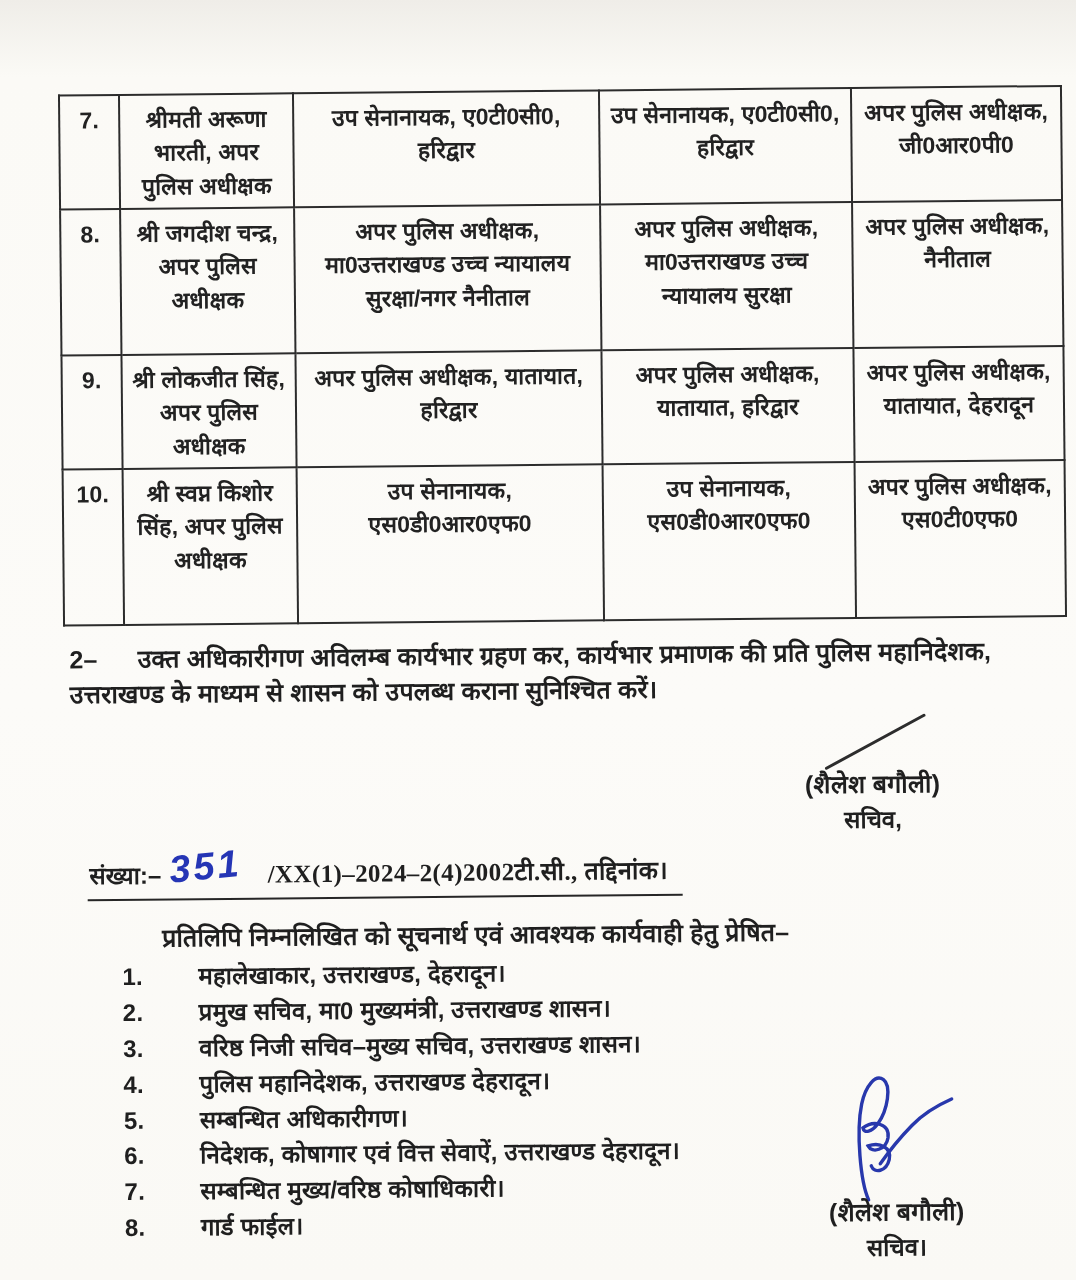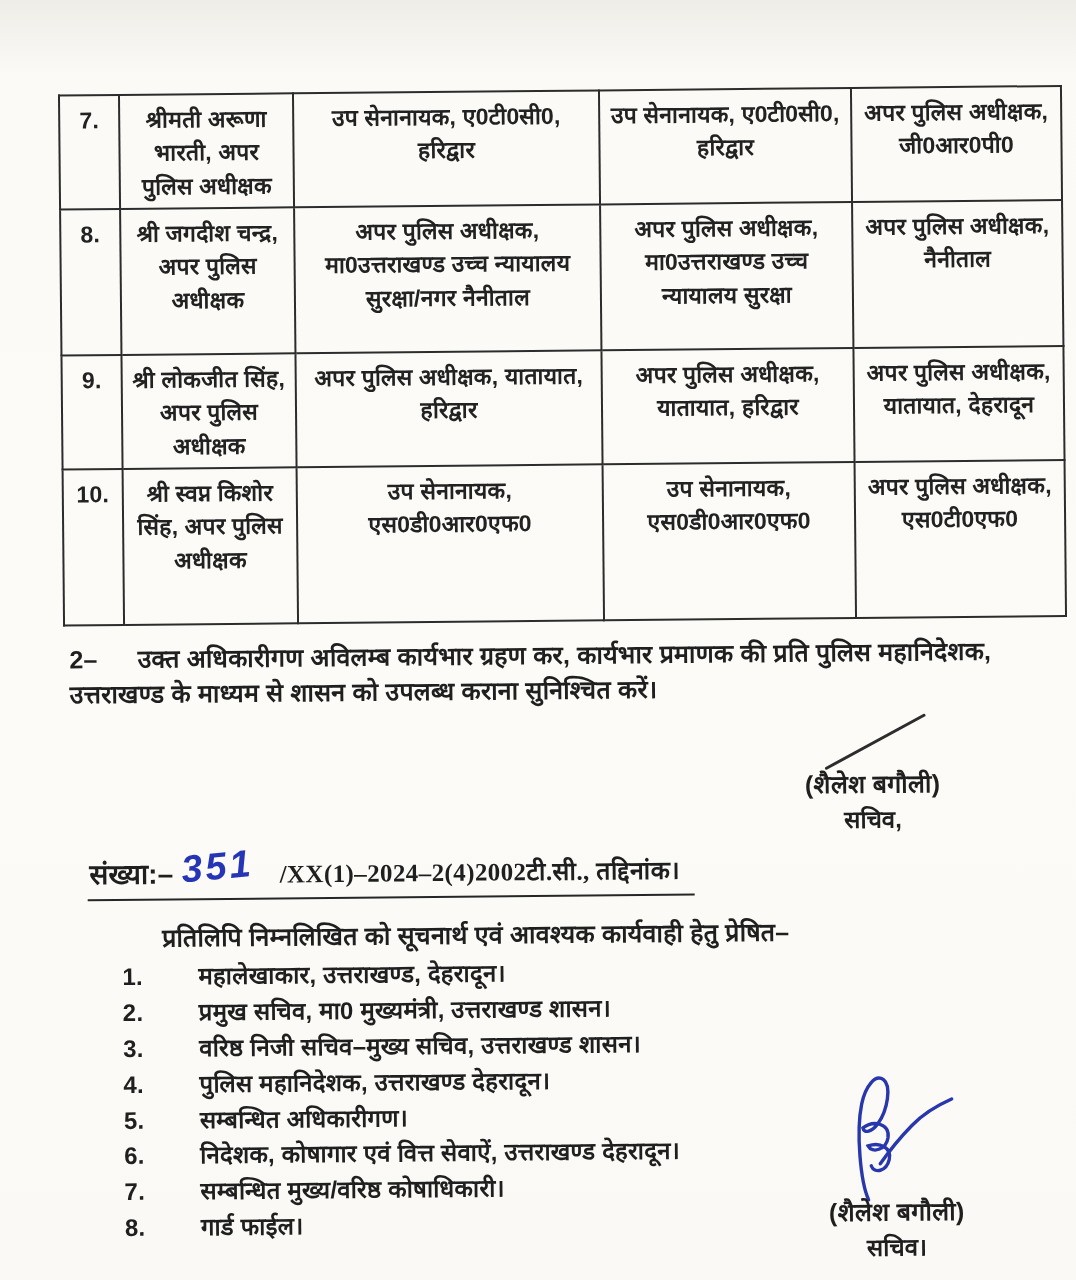--- a/index.html
+++ b/index.html
@@ -54,21 +54,21 @@
   .sign-bottom .sig-svg{display:block;margin:0 auto -8px auto;}
   .sign-name{font-size:25px;font-weight:700;letter-spacing:.3px;}
   .sign-title{font-size:24px;font-weight:600;margin-top:2px;}
   
   .refline{
     position:absolute;left:84px;top:846px;
     display:inline-flex;align-items:baseline;
     border-bottom:2.4px solid #262626;
     padding:0 14px 6px 2px;
   }
-  .refline .ref-label{font-size:28px;font-weight:700;}
+  .refline .ref-label{font-size:24px;font-weight:700;}
   .refline .ref-number{
     font-size:38px;font-weight:600;color:#2535b5;
     font-style:italic;letter-spacing:3px;
     display:inline-block;transform:rotate(-5deg) translateY(-4px);
     margin:0 26px 0 8px;
   }
   .refline .ref-rest{
     font-family:"Liberation Serif","DejaVu Serif",serif;
     font-size:25px;font-weight:700;letter-spacing:.4px;
   }

